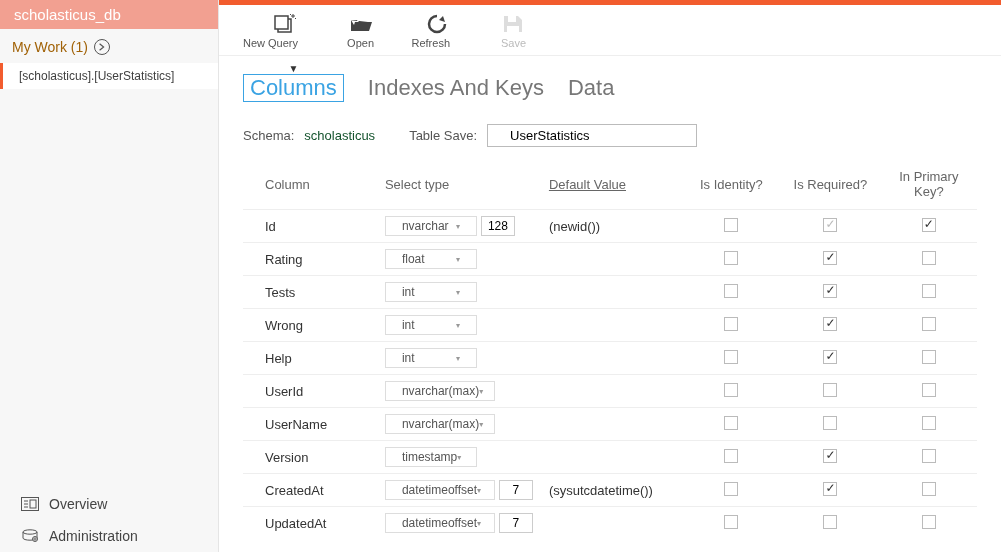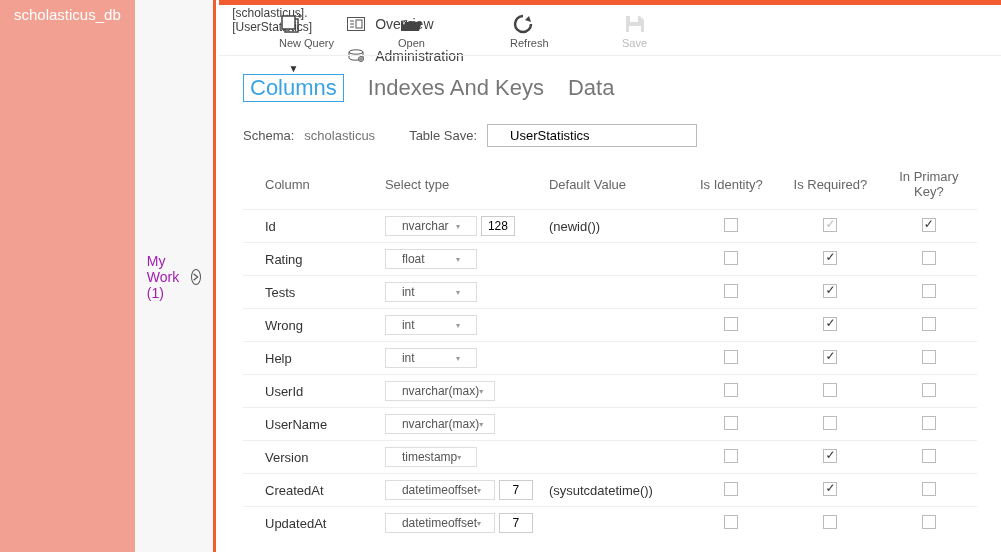--- a/index.html
+++ b/index.html
@@ -1,58 +1,58 @@
 <!DOCTYPE html>
 <html><head>
 <meta charset="utf-8">
 <style>
   * { box-sizing: border-box; margin: 0; padding: 0; }
   body { font-family: "Segoe UI", Arial, sans-serif; font-size: 13px; color: #333; background: #fff; width: 1001px; height: 552px; overflow: hidden; }
   .app { display: flex; width: 100%; height: 100%; }
-  .sidebar { width: 219px; background: #f7f7f7; border-right: 1px solid #e5e5e5; display: flex; flex-direction: row; }
+  .sidebar { width: 219px; background: #f7f7f7; border-right: 1px solid #e5e5e5; display: flex; flex-direction: column; }
   .db-header { background: #f2a091; color: #fff; padding: 6px 14px; font-size: 15px; }
-  .mywork { display: flex; align-items: center; gap: 6px; padding: 10px 12px 8px; color: #a21caf; font-size: 14px; }
+  .mywork { display: flex; align-items: center; gap: 6px; padding: 10px 12px 8px; color: #a16207; font-size: 14px; }
   .arrow-circle { width: 16px; height: 16px; border: 1.5px solid #555; border-radius: 50%; display: inline-flex; align-items: center; justify-content: center; font-size: 10px; line-height: 1; }
   .work-item { padding: 6px 14px 6px 16px; font-size: 12px; color: #404040; border-left: 3px solid #f25c2e; background: #fff; }
   .sidebar-spacer { flex: 1; }
   .sidebar-bottom { padding: 8px 0 0 0; }
   .sb-link { display: flex; align-items: center; gap: 10px; padding: 8px 21px; color: #444; font-size: 14px; cursor: pointer; }
   .sb-icon { width: 18px; height: 14px; display: inline-block; }
   .main { flex: 1; display: flex; flex-direction: column; overflow: hidden; }
   .topstrip { display:flex; flex-direction:column; }
   .orange-top { height: 5px; background: #f25c2e; }
   .toolbar { display: flex; gap: 28px; padding: 8px 24px 6px; border-bottom: 1px solid #eee; }
-  .tb-btn { display: flex; flex-direction: column; align-items: flex-start; gap: 2px; font-size: 11px; color: #555; cursor: pointer; min-width: 48px; margin-left: 36px; }
+  .tb-btn { display: flex; flex-direction: column; align-items: flex-end; gap: 2px; font-size: 11px; color: #555; cursor: pointer; min-width: 48px; }
   .tb-btn.disabled { color: #bbb; }
   .tb-icon { width: 26px; height: 22px; display: flex; align-items: center; justify-content: center; }
   .content { padding: 18px 24px 0 24px; overflow: auto; flex: 1; }
   .tabs { display: flex; align-items: center; gap: 24px; margin-bottom: 22px; }
   .tab { font-size: 22px; font-weight: 300; color: #777; cursor: pointer; }
   .tab.active { color: #3aa3e3; border: 1px solid #3aa3e3; padding: 0 6px; position: relative; }
   .tab-caret { position: absolute; top: -12px; left: 50%; transform: translateX(-50%); font-size: 10px; color: #333; }
   .schema-row { display: flex; align-items: center; gap: 10px; margin-bottom: 16px; font-size: 13px; color: #444; }
   .schema-row .lbl { color: #555; }
-  .schema-val { color: #737373; margin-right: 24px; }
+  .schema-val { color: #14532d; margin-right: 24px; }
   .tn-input { border: 1px solid #bbb; padding: 3px 22px; font-size: 13px; width: 210px; }
   table.cols { width: 100%; border-collapse: collapse; }
   table.cols th { text-align: left; font-weight: 400; color: #666; padding: 6px 8px 10px; font-size: 13px; }
   table.cols th.center, table.cols td.center { text-align: center; }
   table.cols td { padding: 6px 8px; border-top: 1px solid #eee; font-size: 13px; color: #333; vertical-align: middle; }
   .col-name { padding-left: 22px !important; }
   .type-cell { display: flex; align-items: center; gap: 4px; }
   .type-select { border: 1px solid #ddd; background: #fff; padding: 2px 16px; font-size: 12px; width: 92px; color: #555; display: inline-flex; align-items: center; justify-content: space-between; }
   .type-select.wide { width: 110px; }
   .caret-sm { font-size: 8px; color: #999; }
   .len-input { width: 34px; border: 1px solid #ccc; text-align: center; font-size: 12px; padding: 2px; }
   .chk { width: 14px; height: 14px; border: 1px solid #bbb; display: inline-block; position: relative; }
   .chk.on::after { content: "✓"; position: absolute; top: -2px; left: 1px; font-size: 12px; color: #333; }
   .chk.gray.on::after { color: #bbb; }
   th:nth-child(1){width:150px;}
   th:nth-child(2){width:130px;}
-  th:nth-child(3){width:150px;}
+  th:nth-child(3){width:150px;text-decoration:underline;}
   th:nth-child(4),th:nth-child(5),th:nth-child(6){width:110px;}
 </style>
 </head>
 <body>
 
 <div class="app">
   <div class="sidebar">
     <div class="db-header">scholasticus_db</div>
     <div class="mywork">
       <span>My Work (1)</span>

